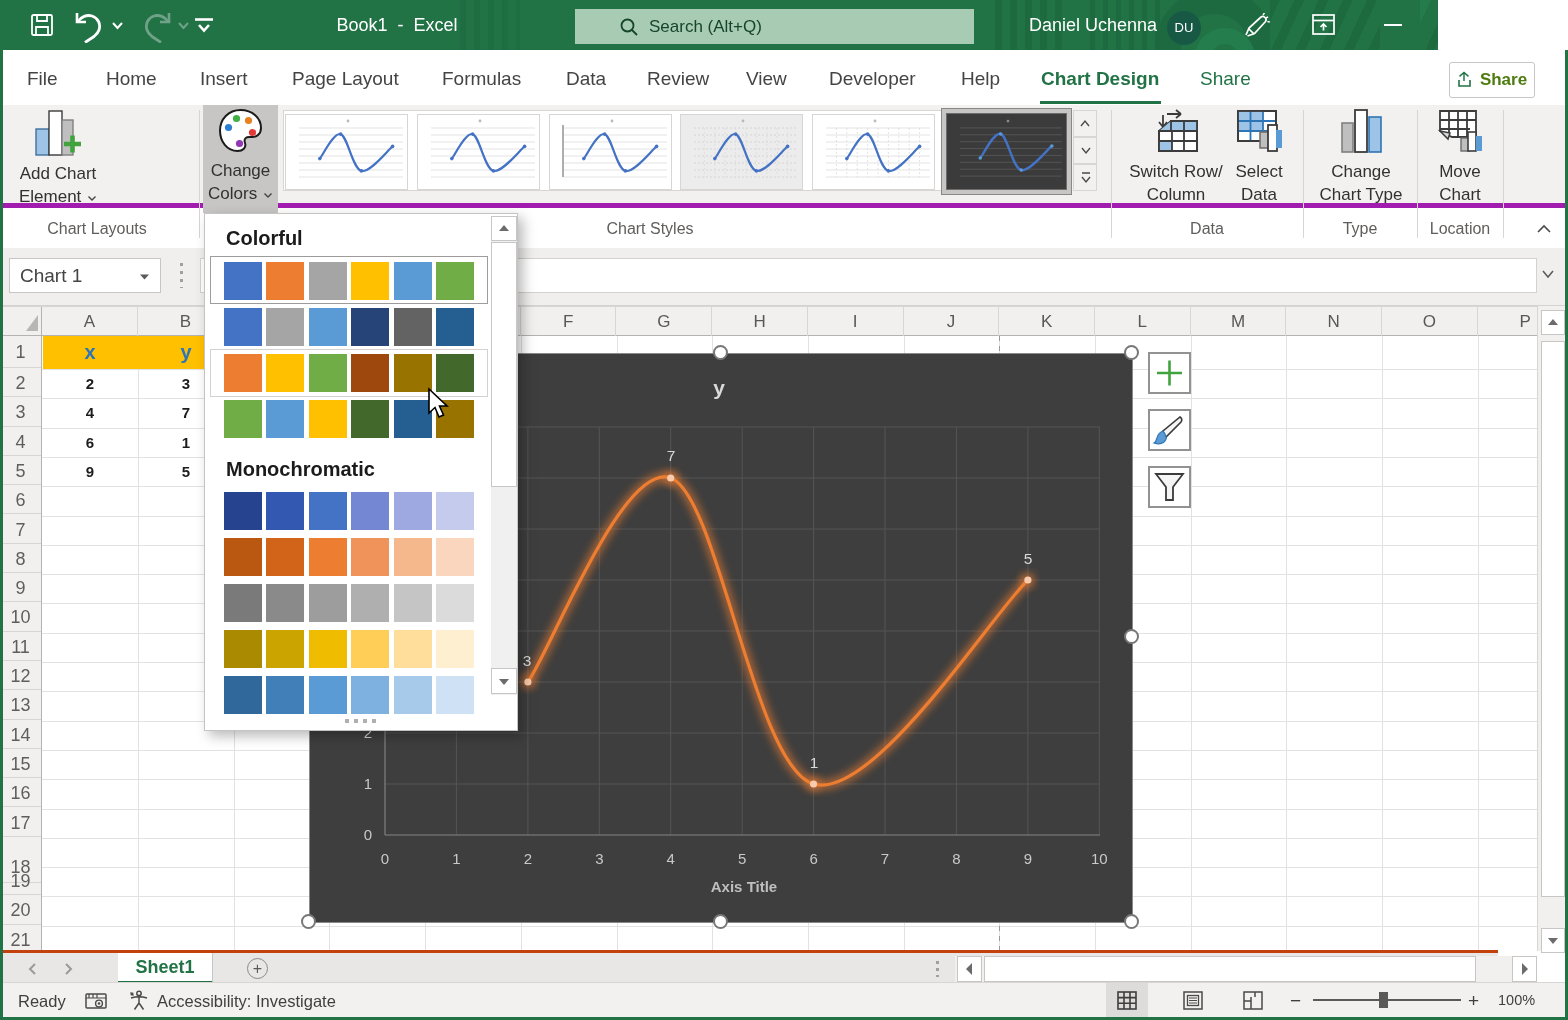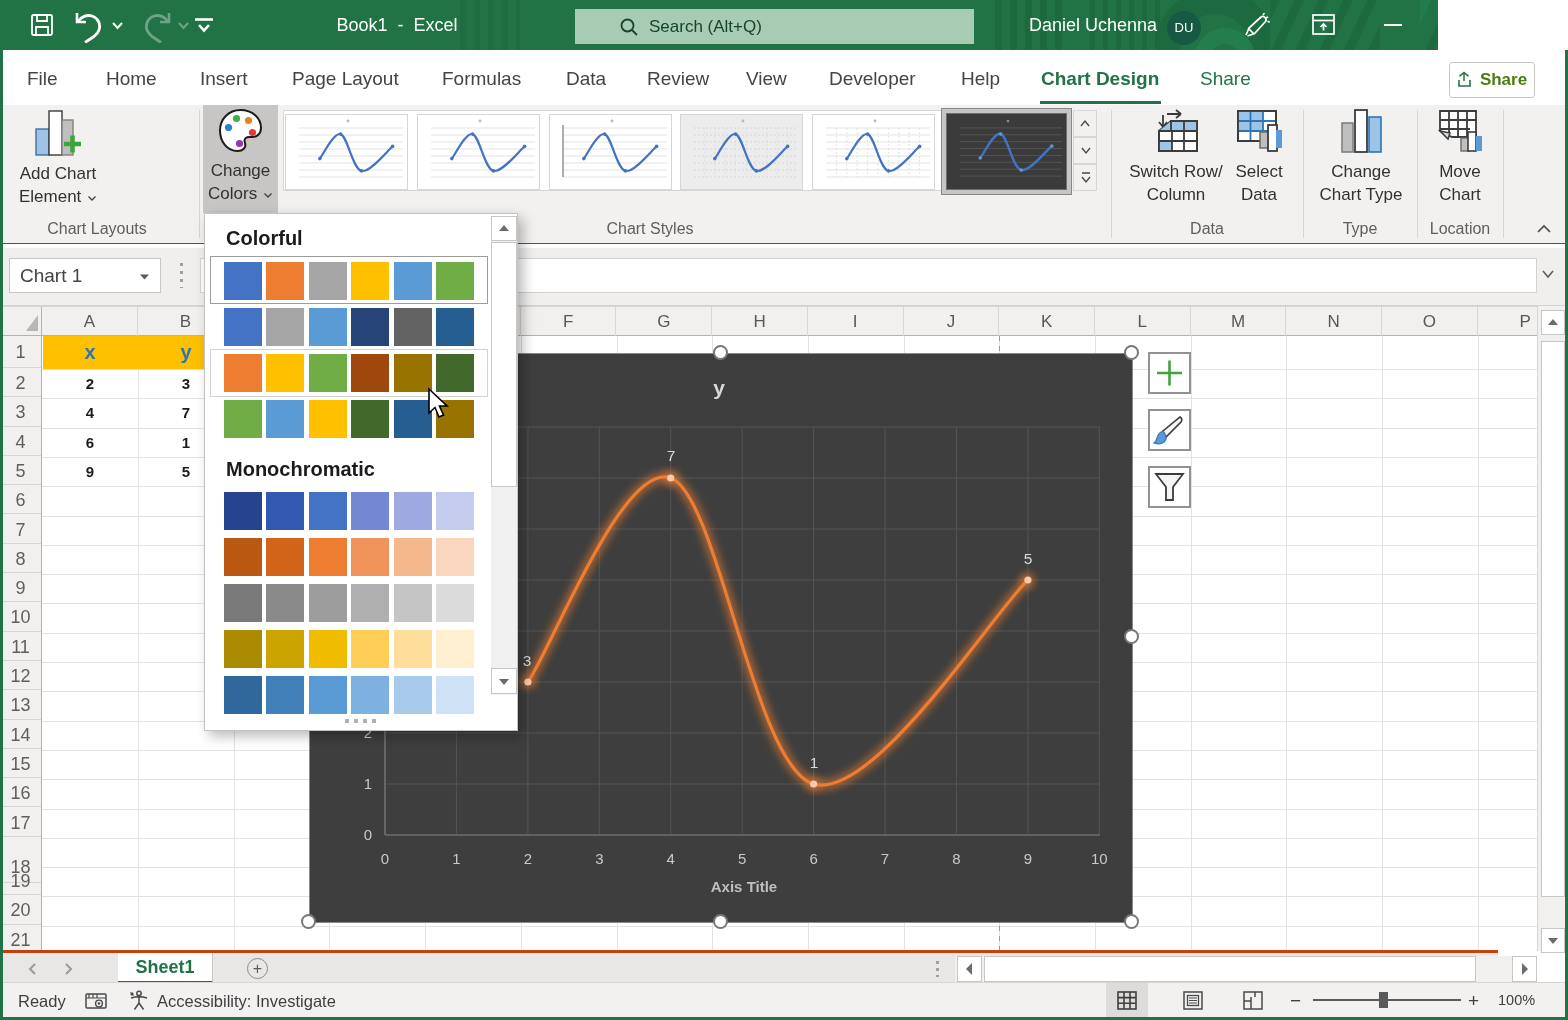--- a/index.html
+++ b/index.html
@@ -15,21 +15,21 @@
 #username { position:absolute; left:1029px; top:0; line-height:50px; color:#fff; font-size:18px; }
 #avatar { position:absolute; left:1167px; top:11px; width:34px; height:34px; border-radius:50%; background:#175945; color:#fff; font-size:13px; text-align:center; line-height:34px; }
 
 #tabrow { left:0; top:50px; width:1568px; height:55px; background:#fff; }
 .rtab { position:absolute; top:0; height:55px; line-height:57px; font-size:19px; color:#444; }
 .rtab.green { color:#217346; }
 #tab-active { font-weight:bold; }
 #tab-underline { position:absolute; background:#217346; height:3px; }
 #sharebtn { position:absolute; left:1449px; top:12px; width:86px; height:36px; border:1px solid #c8c6c4; border-radius:3px; background:#fff; color:#4d7c0f; font-size:17px; line-height:34px; text-align:center; }
 
-#ribbon { left:0; top:105px; width:1568px; height:139px; background:#f3f1f0; border-bottom:1px solid #a21caf; }
+#ribbon { left:0; top:105px; width:1568px; height:103px; background:#f3f1f0; border-bottom:5px solid #a21caf; }
 #ribbon .grplabel { position:absolute; top:115px; font-size:16px; color:#605e5c; width:200px; text-align:center; }
 #ribbon .vsep { position:absolute; top:5px; height:128px; width:1px; background:#d8d6d4; }
 .bigbtn { position:absolute; top:0; text-align:center; font-size:17px; color:#323130; }
 .bigbtn .lbl { line-height:23px; }
 
 #formularow { left:0; top:248px; width:1568px; height:58px; background:#f0efee; border-bottom:1px solid #d4d2d0; }
 #namebox { position:absolute; left:9px; top:10px; width:152px; height:35px; background:#fff; border:1px solid #c8c6c4; font-size:19px; color:#444; line-height:33px; padding-left:10px; }
 #fxbar { position:absolute; left:200px; top:10px; width:1337px; height:35px; background:#fff; border:1px solid #d4d2d0; }
 
 #sheet { left:0; top:306px; width:1537px; height:645px; background:#fff; overflow:hidden; }

